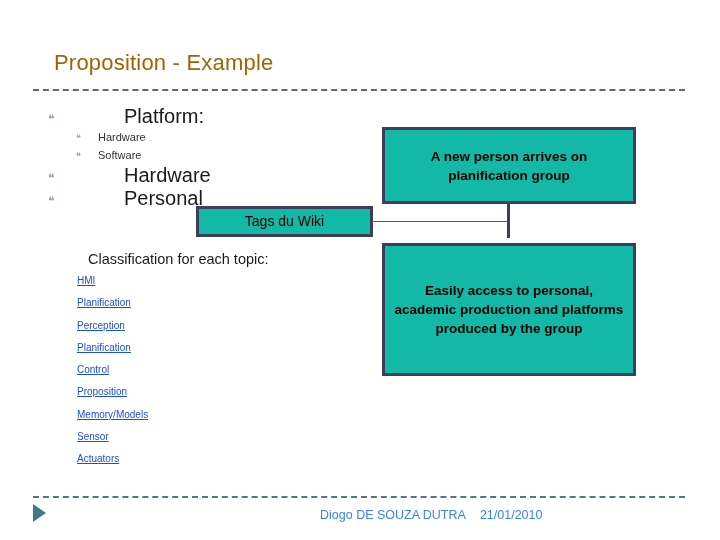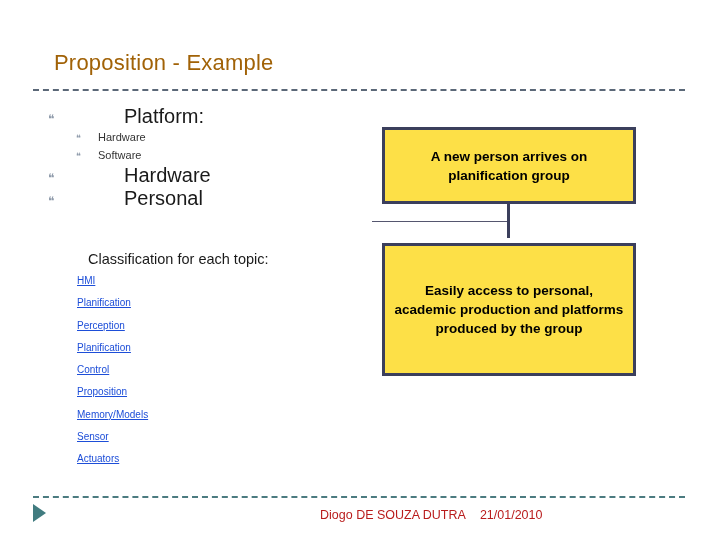--- a/index.html
+++ b/index.html
@@ -88,21 +88,21 @@
     line-height: 22.3px;
     padding-left: 29px;
     white-space: nowrap;
     text-decoration: underline;
   }
 
   
   .flowbox {
     position: absolute;
     box-sizing: border-box;
-    background: #fde047;
+    background: #14b8a6;
     border: 3px solid #3b3f5c;
     display: flex;
     align-items: center;
     justify-content: center;
     text-align: center;
   }
   .flowbox .fbtext {
     font-size: 13.5px;
     font-weight: bold;
     color: #000000;
@@ -168,21 +168,21 @@
     height: 0;
     border-left: 13px solid #417c80;
     border-top: 9px solid transparent;
     border-bottom: 9px solid transparent;
   }
   #footer-text {
     position: absolute;
     left: 320px;
     top: 508px;
     font-size: 12.5px;
-    color: #b91c1c;
+    color: #3b82f6;
     white-space: nowrap;
   }
   #footer-author { margin-right: 14px; }
 </style>
 </head>
 <body>
 
 <div id="slide">
 
   <div id="slide-title">Proposition - Example</div>
@@ -228,20 +228,23 @@
     <div class="class-item">Proposition</div>
     <div class="class-item">Memory/Models</div>
     <div class="class-item">Sensor</div>
     <div class="class-item">Actuators</div>
   </div>
 
   <div class="flowbox" id="box-newperson">
     <div class="fbtext">A new person arrives on planification group</div>
   </div>
 
+  <div class="flowbox" id="box-tags">
+    <div class="fbtext">Tags du Wiki</div>
+  </div>
 
   <div class="flowbox" id="box-easily">
     <div class="fbtext">Easily access to personal, academic production and platforms produced by the group</div>
   </div>
 
   <div id="conn-h"></div>
   <div id="conn-v"></div>
 
   <div id="footer-rule"></div>
   <div id="footer-arrow"></div>

